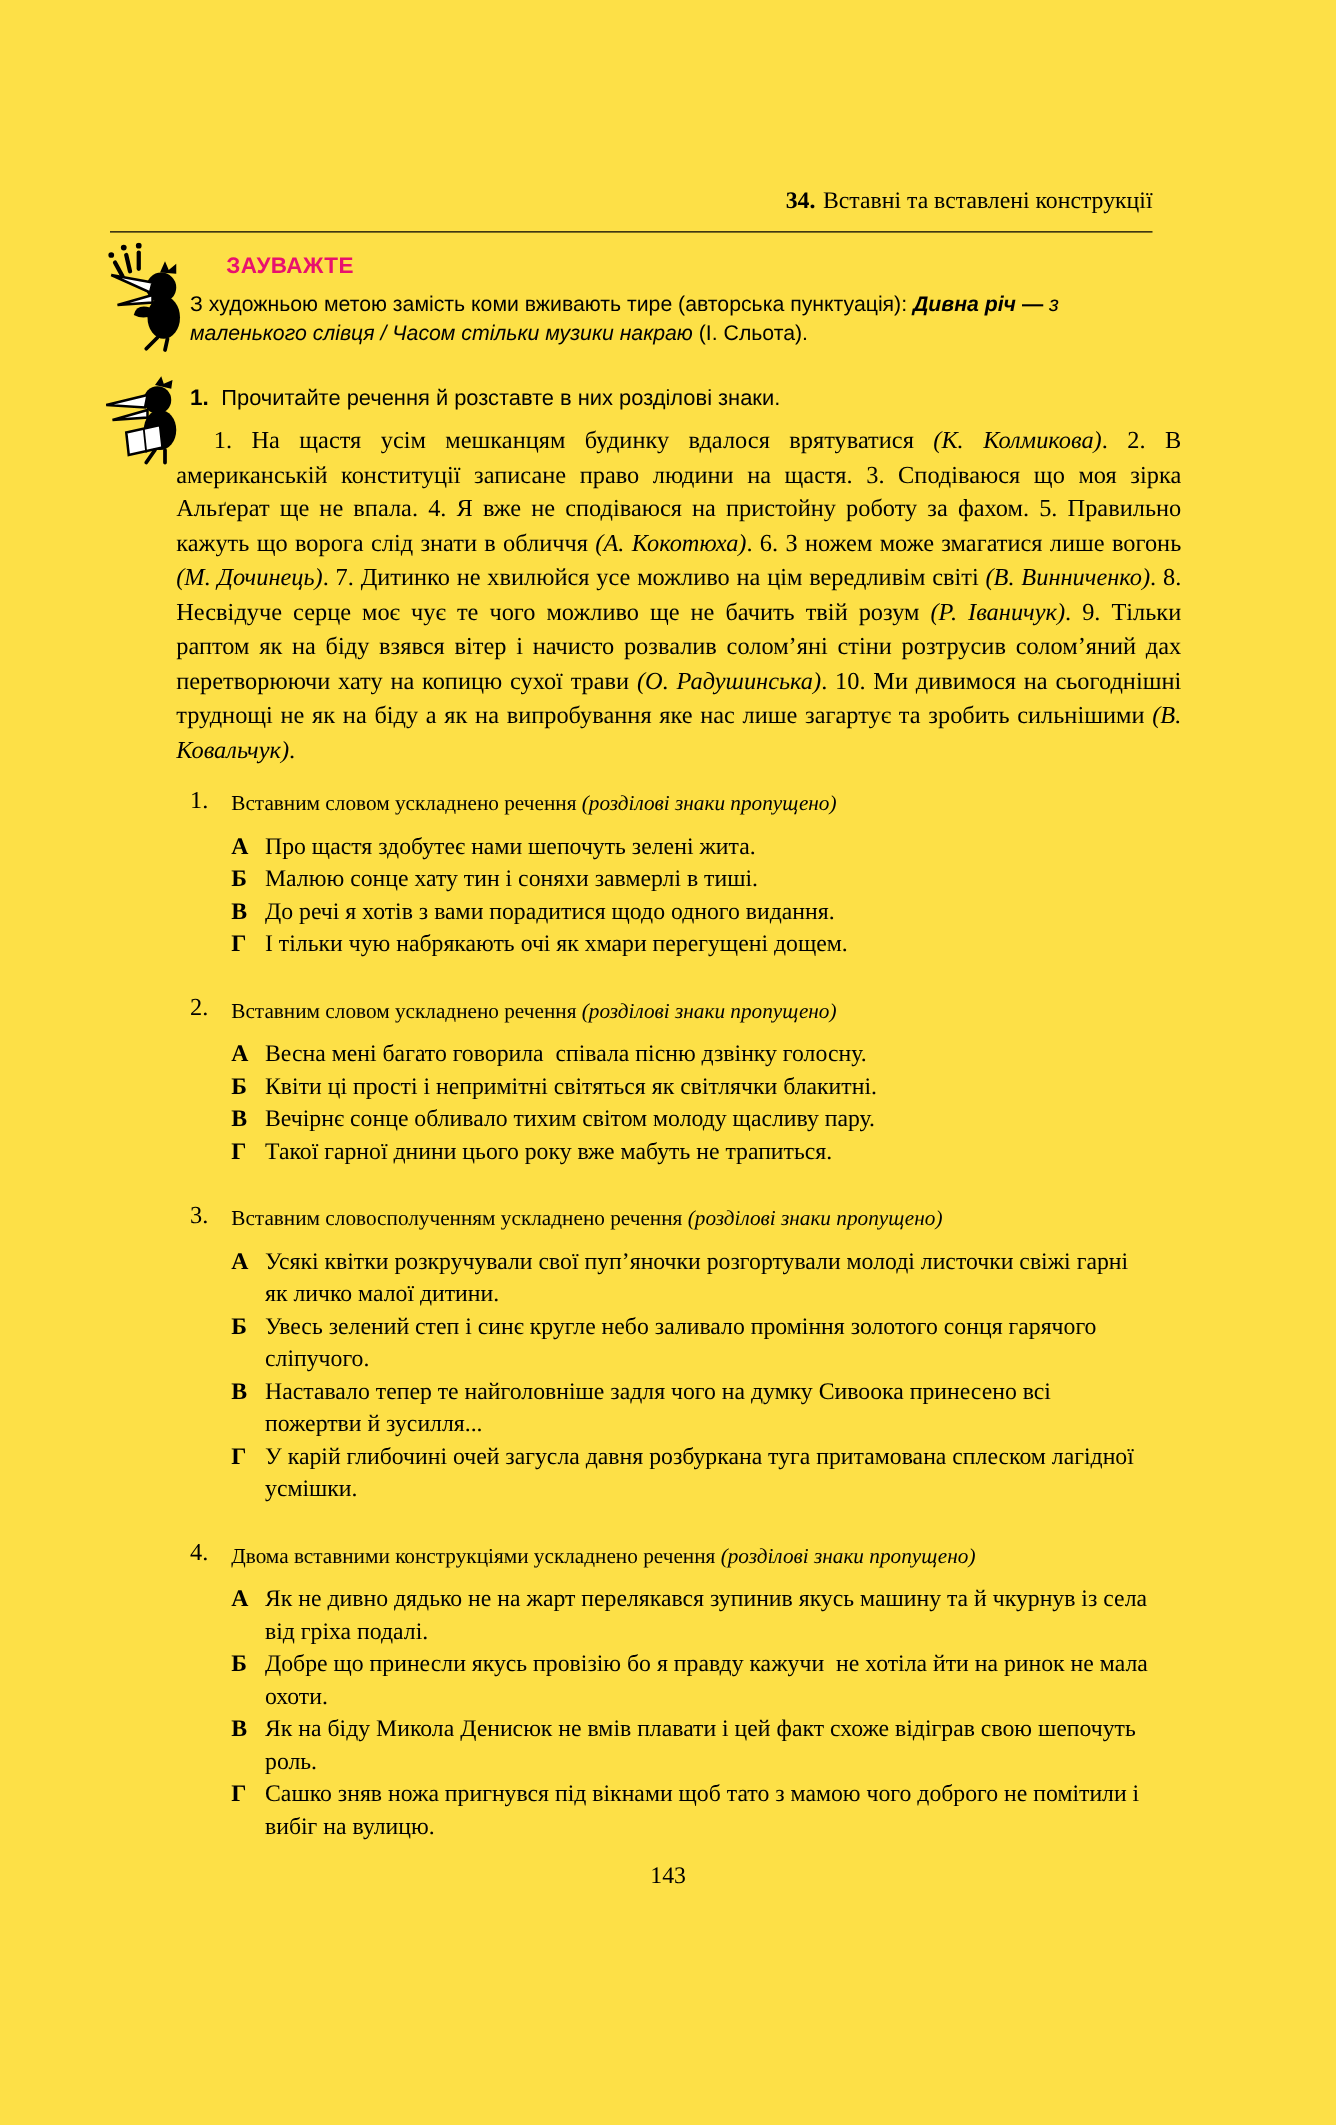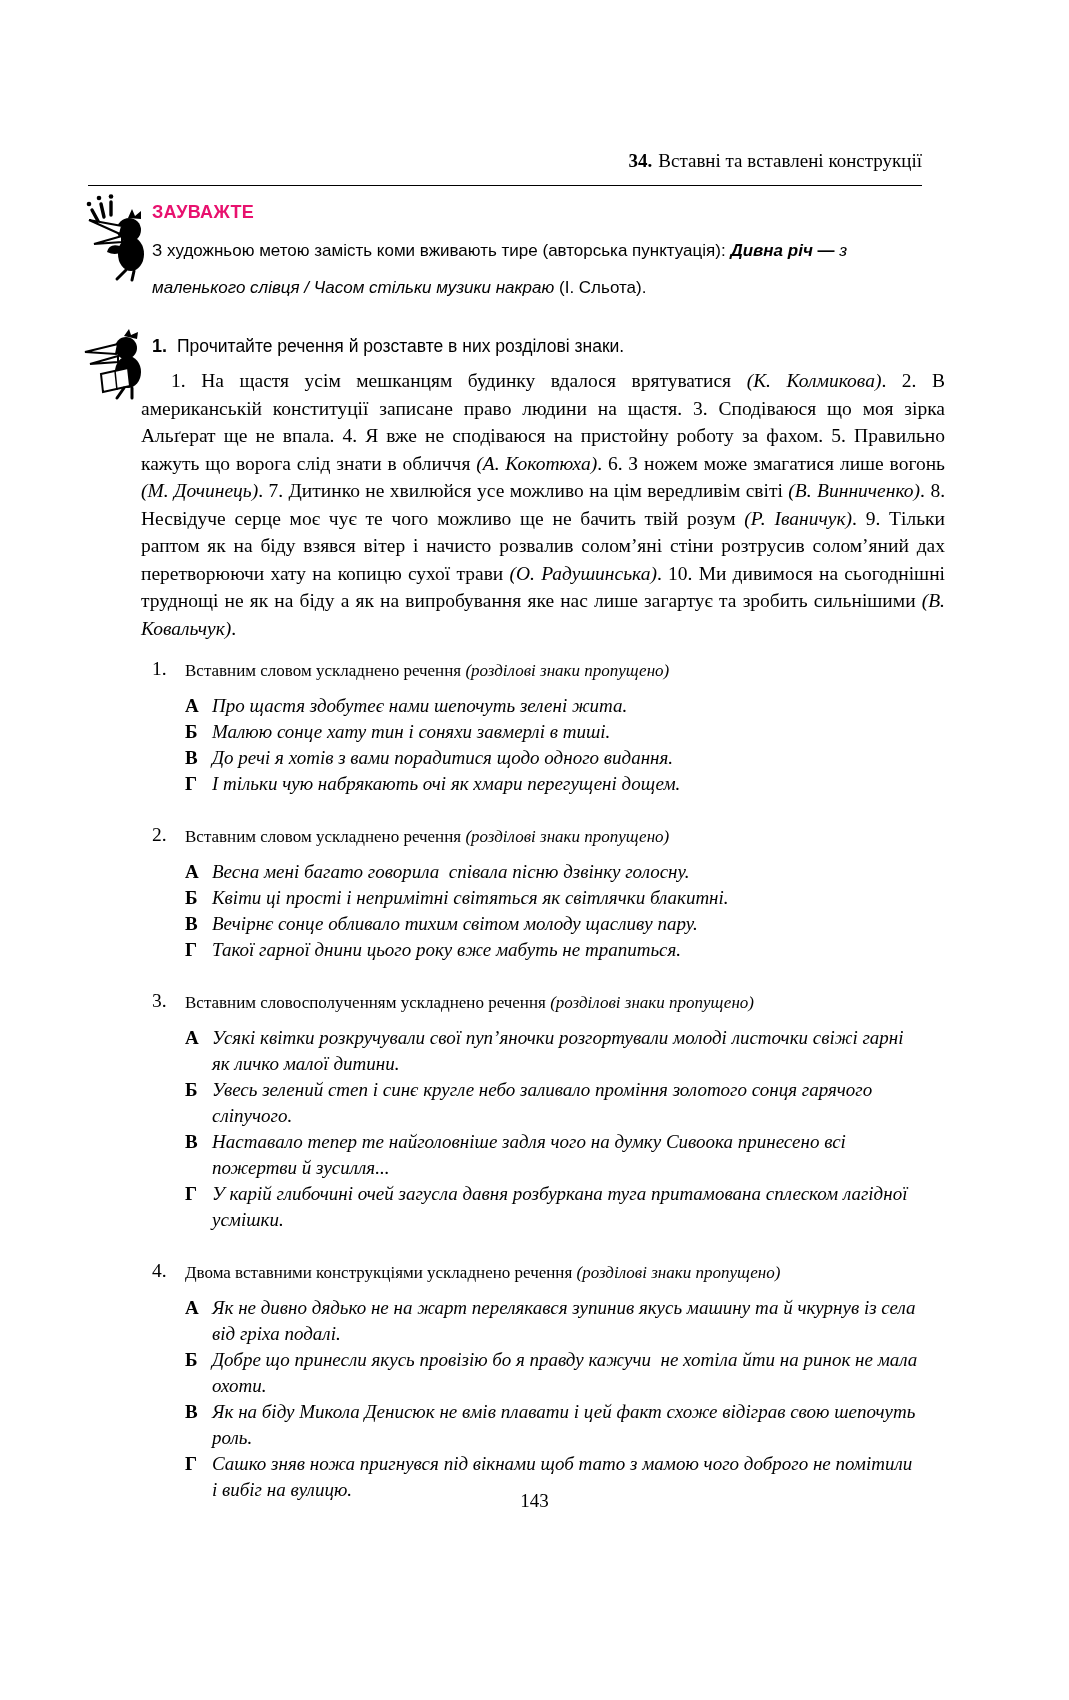--- a/index.html
+++ b/index.html
@@ -1,20 +1,20 @@
 <!DOCTYPE html>
 <html lang="uk"><head>
 <meta charset="utf-8">
 <style>
   html,body{margin:0;padding:0;background:#e9e9e9;}
   .page{
     position:relative;
     width:1069px;height:1700px;
     margin:0 auto;
-    background:#ffffff;
+    background:#fde047;
     font-family:"Liberation Serif", serif;
     color:#000;
     overflow:hidden;
   }
   .content{position:absolute;left:118px;top:0;width:804px;}
 
   
   .chapter-header{padding-top:150px;text-align:right;font-size:19px;}
   .chapter-number{font-weight:bold;margin-right:6px;}
   .header-rule{margin-top:13px;margin-left:-30px;width:834px;height:0;border-top:1.6px solid #000;}
@@ -27,21 +27,21 @@
   .note-section{position:relative;margin-top:10px;padding-left:34px;}
   .note-bird{left:-36px;top:-2px;width:68px;height:88px;}
   .note-label{
     font-family:"Liberation Sans", sans-serif;
     font-weight:bold;font-size:18px;letter-spacing:.3px;
     padding-top:6px;
   }
   .note-text{
     margin-top:9px;
     font-family:"Liberation Sans", sans-serif;
-    font-size:17px;line-height:37px;
+    font-size:17px;line-height:23px;
     width:770px;
   }
   .note-text .it{font-style:italic;}
   .note-text .bd{font-weight:bold;}
 
   
   .exercise-section{position:relative;margin-top:30px;padding-left:34px;}
   .ex1-bird{left:-36px;top:-8px;width:68px;height:78px;}
   .ex2-bird{left:-34px;top:-12px;width:66px;height:100px;}
   .exercise-head{font-family:"Liberation Sans", sans-serif;font-size:17.5px;}
@@ -60,21 +60,21 @@
   
   .questions{margin-top:16px;padding-left:34px;}
   .question{position:relative;padding-left:33px;margin-top:0;}
   .question + .question{margin-top:27px;}
   .q-num{position:absolute;left:0;top:0;font-size:19.5px;}
   .q-head{font-size:17px;line-height:26px;}
   .q-head .it{font-style:italic;}
   .options{margin-top:9px;}
   .option{display:flex;font-size:19px;line-height:26px;}
   .opt-letter{flex:none;width:27px;font-weight:bold;}
-  .opt-text{flex:1;white-space:pre-wrap;font-style:italic;}
+  .opt-text{flex:1;white-space:pre-wrap;}
 
   
   .page-number{position:absolute;left:0;top:1490px;width:100%;text-align:center;font-size:19px;}
 </style>
 </head>
 <body>
 
 <div class="page">
   <div class="content">
 
@@ -96,21 +96,21 @@
             <circle cx="29" cy="2.5" r="2.3"></circle>
           <path d="M46 24 l4 -9 3 7 6 -5 0 8 z"></path>
           <circle cx="47" cy="36" r="12"></circle>
           <polygon points="40,32 7,26 38,40" fill="#fff" stroke="#000" stroke-width="2"></polygon>
           <polygon points="40,42 12,50 40,48" fill="#fff" stroke="#000" stroke-width="2"></polygon>
           <ellipse cx="49" cy="60" rx="13" ry="17"></ellipse>
           <path d="M38 52 q-11 -3 -13 6 q8 4 15 0 z"></path>
           <path d="M44 76 l-9 9 M52 77 l-2 9" stroke="#000" stroke-width="3" fill="none" stroke-linecap="round"></path>
         </svg>
       </div>
-      <div class="note-label" style="color: rgb(232, 17, 110);">ЗАУВАЖТЕ</div>
+      <div class="note-label" style="color: rgb(232, 17, 110); margin-left: 29px;">ЗАУВАЖТЕ</div>
       <div class="note-text"><span>З художньою метою замість коми вживають тире (авторська пунктуація): </span><span class="it bd">Дивна річ</span><span class="bd"> — </span><span class="it">з маленького слівця / Часом стільки музики накраю</span><span>  (І. Сльота).</span></div>
     </div>
 
     <div class="exercise-section">
       <div class="mascot ex1-bird">
         <svg viewBox="0 0 68 78" width="68" height="78">
           <path d="M42 8 l5 -7 2 6 7 -3 -1 7 z"></path>
           <circle cx="44" cy="20" r="11"></circle>
           <polygon points="36,16 3,24 34,26" fill="#fff" stroke="#000" stroke-width="2"></polygon>
           <polygon points="36,28 8,36 36,34" fill="#fff" stroke="#000" stroke-width="2"></polygon>

